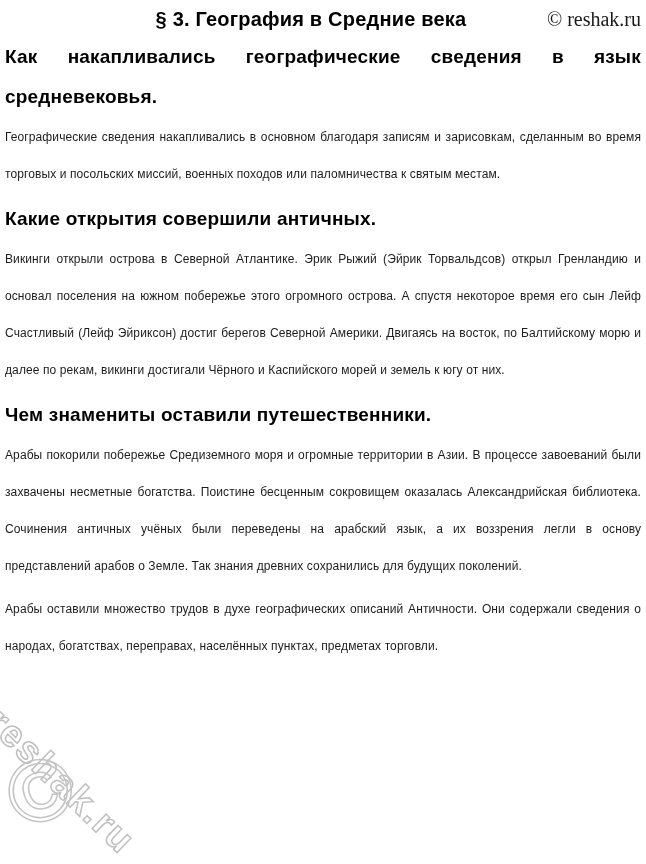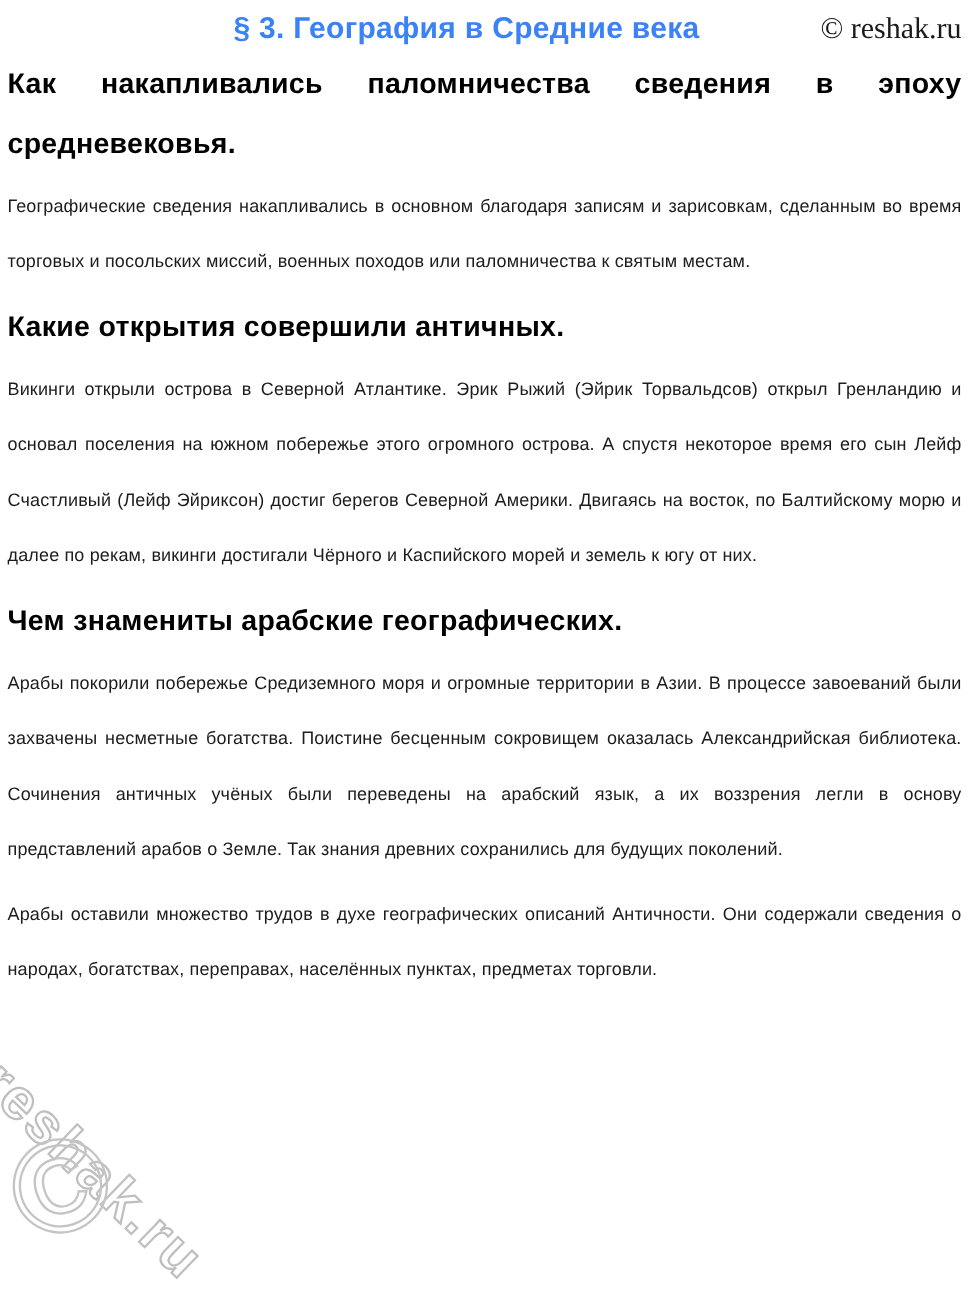--- a/index.html
+++ b/index.html
@@ -25,21 +25,21 @@
     display: flex;
     align-items: baseline;
     margin-bottom: 4px;
   }
   .doc-title {
     flex: 1;
     text-align: center;
     padding-left: 70px;
     font-size: 20px;
     font-weight: bold;
-    color: #3b82f6;
+    color: #000000;
     letter-spacing: 0.2px;
     line-height: 26px;
   }
   .copyright {
     font-family: "Liberation Serif", serif;
     font-size: 20px;
     color: #1a1a1a;
     white-space: nowrap;
     line-height: 26px;
     text-align: center;
@@ -108,29 +108,29 @@
   </div>
 
   <div class="content">
 
     <div class="header-row">
       <div class="doc-title">§ 3. География в Средние века</div>
       <div class="copyright">© reshak.ru</div>
     </div>
 
     <div class="section">
-      <div class="section-heading">Как накапливались паломничества сведения в эпоху средневековья.</div>
+      <div class="section-heading">Как накапливались географические сведения в язык средневековья.</div>
       <p class="body-paragraph">Географические сведения накапливались в основном благодаря записям и зарисовкам, сделанным во время торговых и посольских миссий, военных походов или паломничества к святым местам.</p>
     </div>
 
     <div class="section">
       <div class="section-heading">Какие открытия совершили античных.</div>
       <p class="body-paragraph">Викинги открыли острова в Северной Атлантике. Эрик Рыжий (Эйрик Торвальдсов) открыл Гренландию и основал поселения на южном побережье этого огромного острова. А спустя некоторое время его сын Лейф Счастливый (Лейф Эйриксон) достиг берегов Северной Америки. Двигаясь на восток, по Балтийскому морю и далее по рекам, викинги достигали Чёрного и Каспийского морей и земель к югу от них.</p>
     </div>
 
     <div class="section">
-      <div class="section-heading">Чем знамениты арабские географических.</div>
+      <div class="section-heading">Чем знамениты оставили путешественники.</div>
       <p class="body-paragraph">Арабы покорили побережье Средиземного моря и огромные территории в Азии. В процессе завоеваний были захвачены несметные богатства. Поистине бесценным сокровищем оказалась Александрийская библиотека. Сочинения античных учёных были переведены на арабский язык, а их воззрения легли в основу представлений арабов о Земле. Так знания древних сохранились для будущих поколений.</p>
       <p class="body-paragraph">Арабы оставили множество трудов в духе географических описаний Античности. Они содержали сведения о народах, богатствах, переправах, населённых пунктах, предметах торговли.</p>
     </div>
 
   </div>
 </div>
 
 </body></html>

